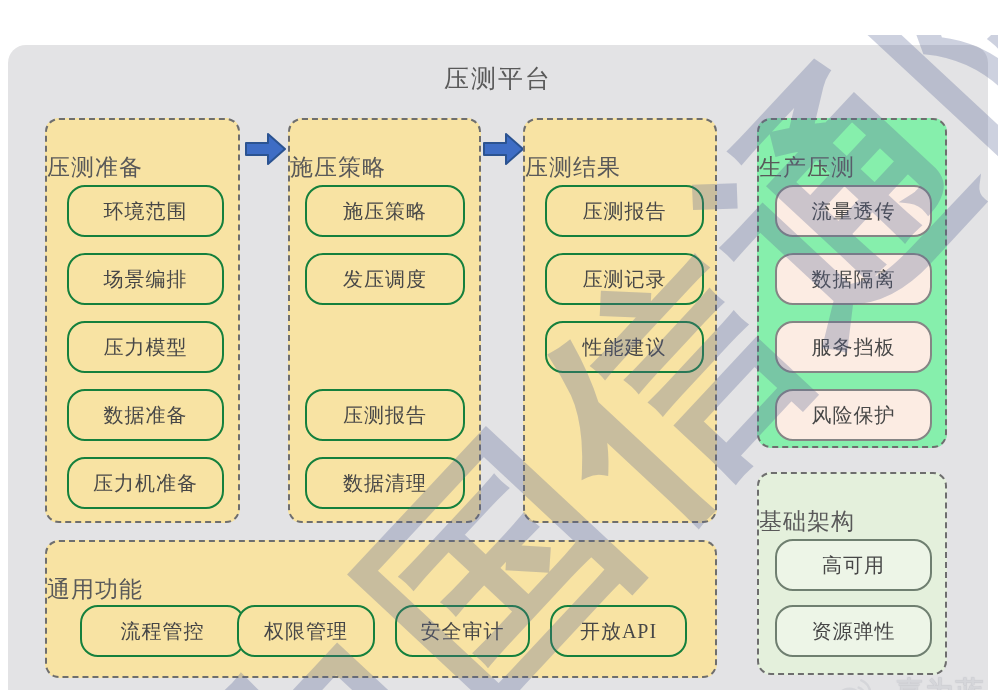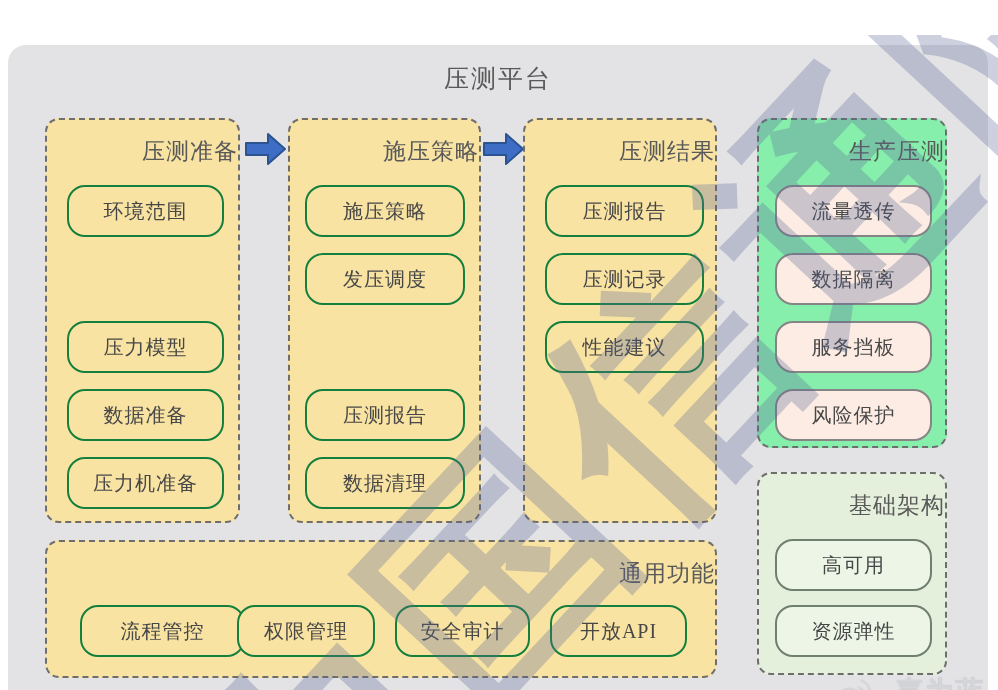--- a/index.html
+++ b/index.html
@@ -16,21 +16,21 @@
     font-size:25px;color:#595959;letter-spacing:2px;
   }
   .group{
     position:absolute;border:2px dashed #6e6e6e;border-radius:14px;
     box-sizing:border-box;
   }
   .group.yellow{background:#f8e3a3;}
   .group.pink{background:#86efac;}
   .group.green{background:#e4f0dc;}
   .group-title{
-    position:absolute;top:16px;left:0;right:0;text-align:right;
+    position:absolute;top:32px;left:0;right:0;text-align:left;
     font-size:23px;color:#595959;letter-spacing:1px;
   }
   .box{
     position:absolute;height:52px;box-sizing:border-box;
     border:2px solid #15803d;border-radius:18px;
     display:flex;align-items:center;justify-content:center;
     font-size:20px;color:#474747;letter-spacing:1px;
   }
   .group.yellow .box{background:#f8e3a3;}
   .group.pink .box{background:#fcece3;border-color:#858585;}
@@ -57,20 +57,21 @@
 
 <div class="stage">
 
   <div class="panel"></div>
 
   <div class="main-title">压测平台</div>
 
   <div class="group yellow" style="left:45px;top:83px;width:195px;height:405px">
     <div class="group-title">压测准备</div>
     <div class="box" style="left:20px;top:65px;width:157px">环境范围</div>
+    <div class="box" style="left:20px;top:133px;width:157px">场景编排</div>
     <div class="box" style="left:20px;top:201px;width:157px">压力模型</div>
     <div class="box" style="left:20px;top:269px;width:157px">数据准备</div>
     <div class="box" style="left:20px;top:337px;width:157px">压力机准备</div>
   </div>
 
   <svg class="arrow" style="left:244px;top:95px" width="44" height="38" viewBox="0 0 44 38">
     <polygon points="2,13 24,13 24,4 41,19 24,34 24,25 2,25" fill="#3e6dc5" stroke="#2b5391" stroke-width="2" stroke-linejoin="round"></polygon>
   </svg>
 
   <div class="group yellow" style="left:288px;top:83px;width:193px;height:405px">

